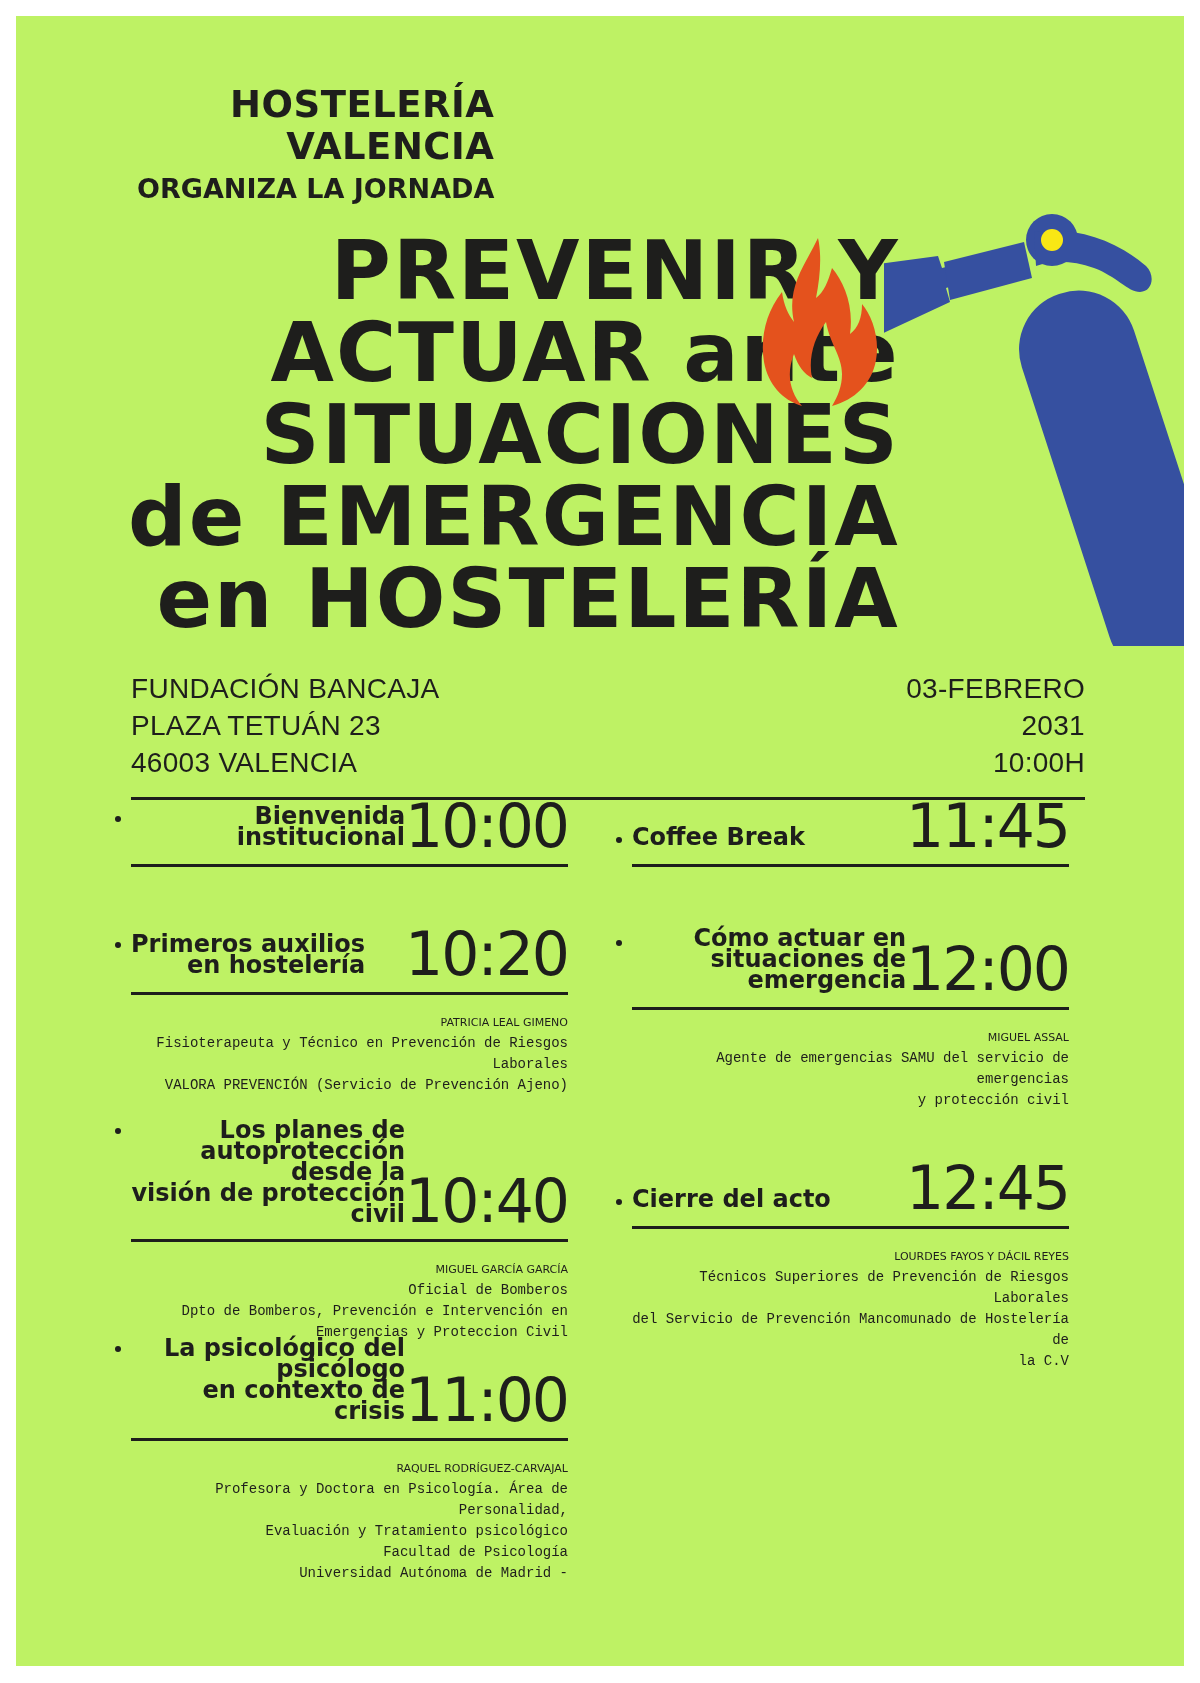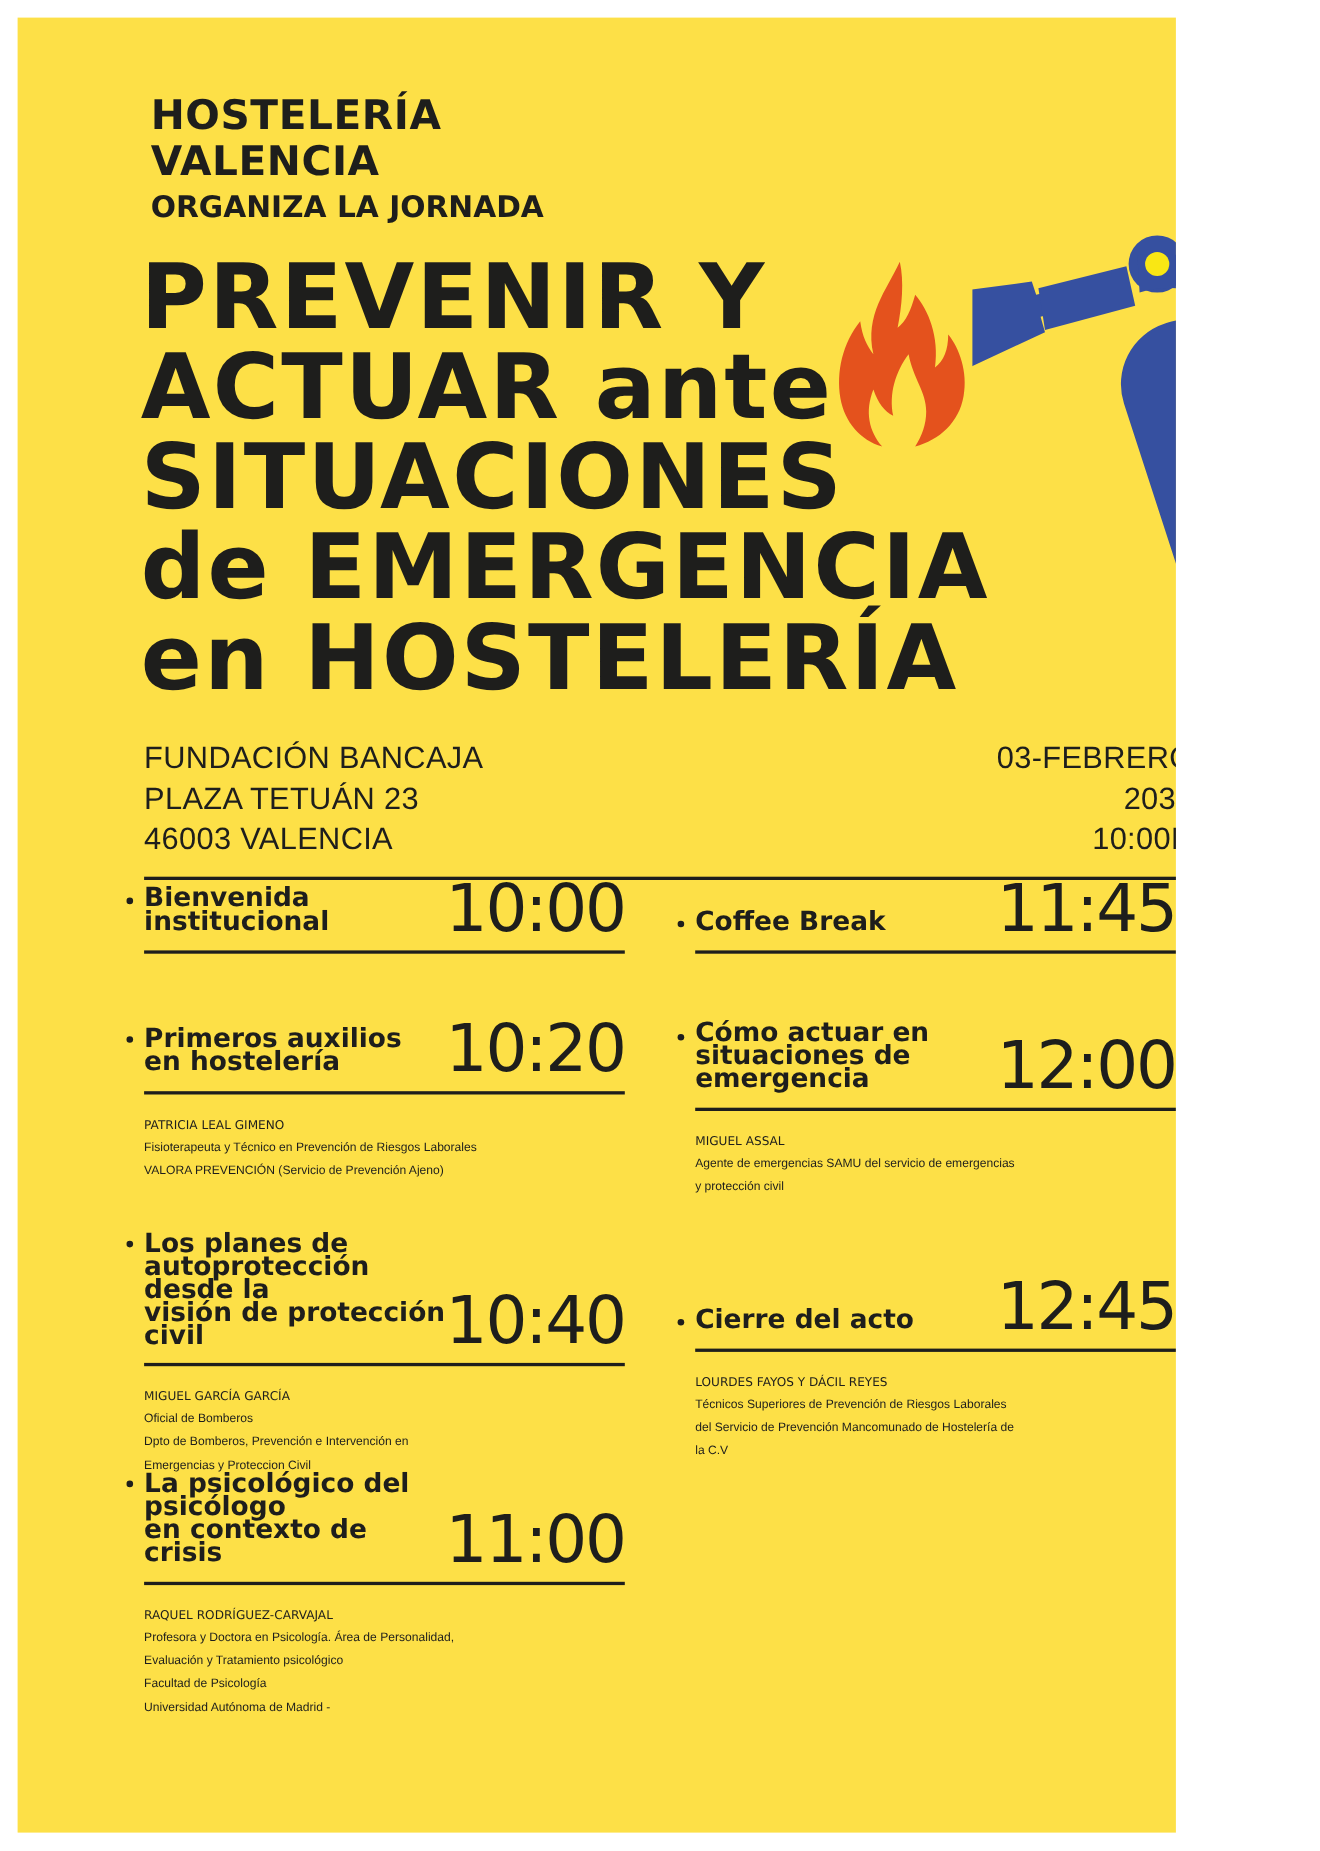--- a/index.html
+++ b/index.html
@@ -1,21 +1,21 @@
 <!DOCTYPE html>
 <html><head>
   <meta charset="utf-8">
   <style>
     * { box-sizing: border-box; margin: 0; padding: 0; }
     html, body { width: 1200px; height: 1683px; background: #ffffff; overflow: hidden; }
     body { position: relative; font-family: "Liberation Sans", "DejaVu Sans", sans-serif; color: #1e1e1c; }
 
     .poster {
-      position: absolute; left: 16px; top: 16px; width: 1053px; height: 1650px;
-      background: #fde047; overflow: hidden;
+      position: absolute; left: 16px; top: 16px; width: 1168px; height: 1650px;
+      background: #bef264; overflow: hidden; text-align: right;
     }
 
     
     .org { position: absolute; left: 121px; top: 68px; }
     .org .line { font-family: "DejaVu Sans", sans-serif; font-weight: bold; font-size: 37px; line-height: 42px; letter-spacing: 0.5px; color: #1e1e1c; }
     .org .sub { font-family: "DejaVu Sans", sans-serif; font-weight: bold; font-size: 27px; line-height: 34px; margin-top: 4px; color: #1e1e1c; }
 
     
     .title { position: absolute; left: 112px; top: 214px; }
     .title .tline {
@@ -42,21 +42,21 @@
     .item .bullet {
       position: absolute; left: -16px; width: 6px; height: 6px; border-radius: 50%; background: #1e1e1c;
     }
     .item .time {
       font-family: "DejaVu Sans", sans-serif; font-weight: normal; font-size: 60px; line-height: 52px;
       letter-spacing: -2px; color: #1e1e1c;
     }
     .item .rule { height: 3px; background: #1e1e1c; margin-top: 12px; }
     .item .speaker { margin-top: 18px; }
     .item .sname { font-family: "DejaVu Sans", sans-serif; font-weight: normal; font-size: 11px; line-height: 20px; color: #1e1e1c; }
-    .item .sdesc { font-family: Liberation Sans, sans-serif; font-size: 11px; line-height: 21px; color: #1e1e1c; }
+    .item .sdesc { font-family: Liberation Mono, monospace; font-size: 14px; line-height: 21px; color: #1e1e1c; }
   </style>
 </head>
 <body>
 
 <div class="poster">
 
   <div class="org">
     <div class="line">HOSTELERÍA</div>
     <div class="line">VALENCIA</div>
     <div class="sub">ORGANIZA LA JORNADA</div>

